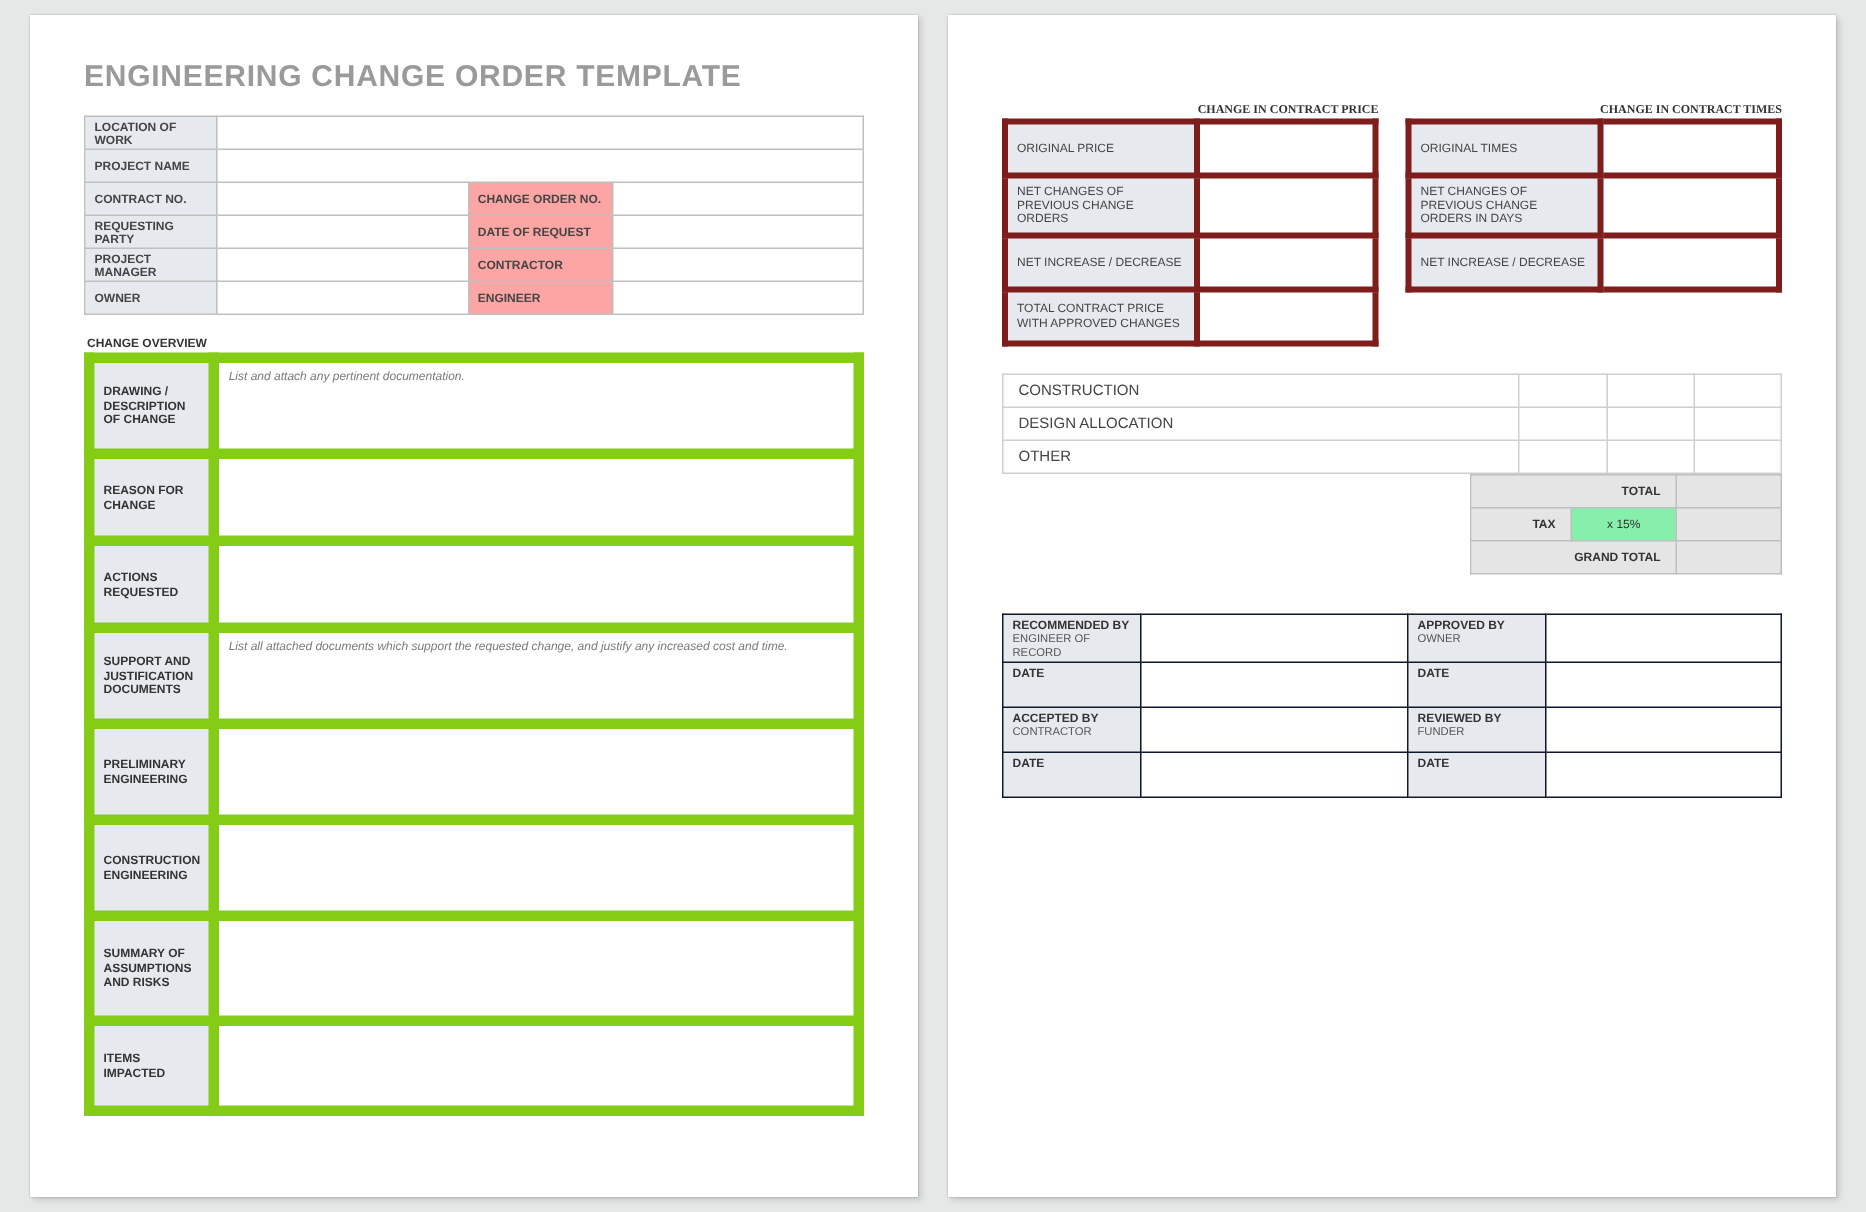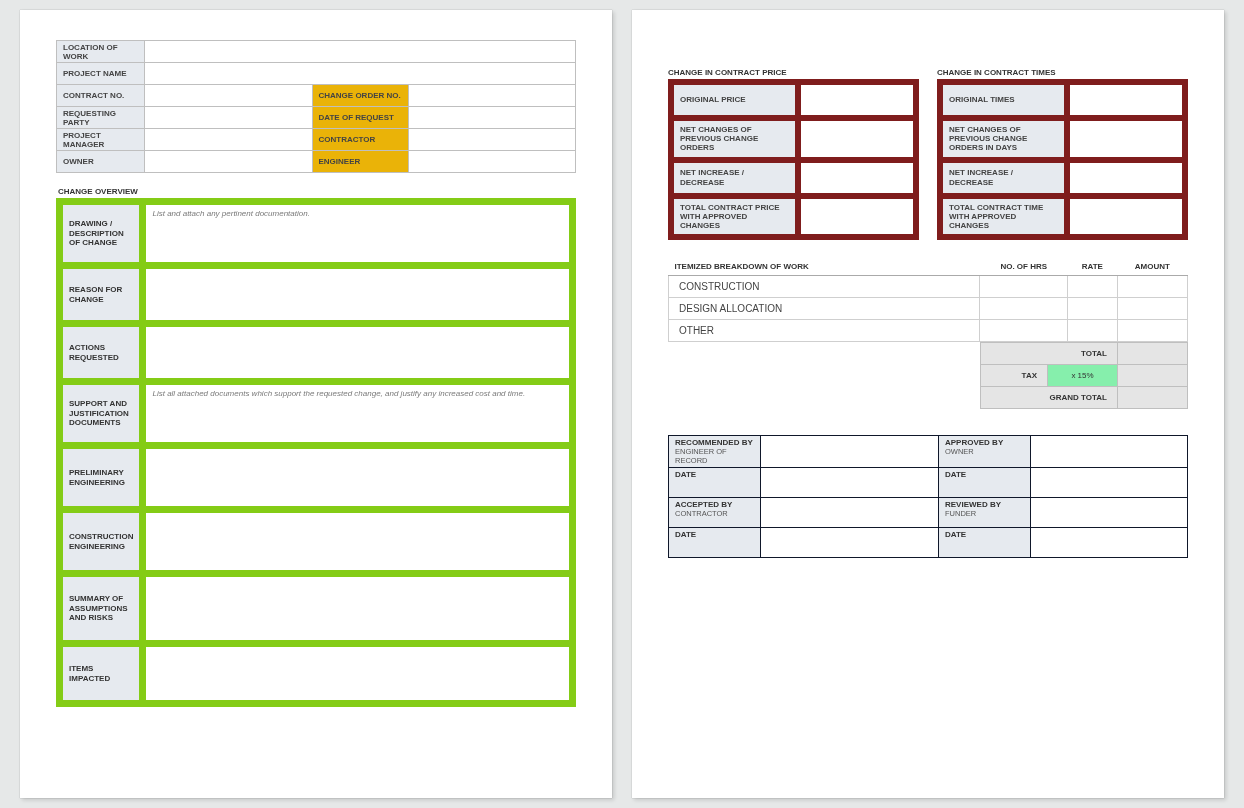--- a/index.html
+++ b/index.html
@@ -40,21 +40,21 @@
   table.info { width:100%; }
   table.info td {
     border:1px solid #bfbfbf;
     height:22px;
     padding:0 6px;
     font-size:8px;
     font-weight:bold;
     color:#444;
   }
   table.info td.lbl { background:#e6eaef; width:88px;}
-  table.info td.lbl2{ background:#eab308; width:96px;}
+  table.info td.lbl2{ background:#fca5a5; width:96px;}
 
   .section-heading {
     font-size:8px; font-weight:bold; color:#333;
     margin:14px 0 2px 2px;
   }
 
   
   table.overview td {
     border:7px solid #84cc16;
     font-size:8px;
@@ -69,26 +69,26 @@
     vertical-align: middle;
   }
   table.overview td.obody {
     padding:4px 6px;
     font-style: italic;
     color:#7a7a7a;
   }
 
   
   .twocol { display:flex; gap:18px; margin-top:28px;}
-  .colheader { font-size:8px; font-weight:bold; text-align:left; margin-bottom:2px;}
+  .colheader { font-size:8px; font-weight:bold; text-align:right; margin-bottom:2px;font-family:Liberation Serif, serif;}
   table.contract { width:100%; }
   table.contract td {
-    border:6px solid #7f1d1d;
+    border:4px solid #7f1d1d;
     font-size:8px;
-    font-weight:bold;
+    font-weight:normal;
     height:36px;
     padding:4px 6px;
     line-height:1.15;
     color:#444;
   }
   table.contract td.clbl { background:#e6eaef; width:52%; }
 
   
   .sec2 { margin-top:18px;}
   table.item th {
@@ -128,20 +128,21 @@
   table.signoff td.slbl .main{ font-weight:bold; display:block;}
   table.signoff td.slbl .sub { font-weight:normal; font-size:7.5px; color:#555;}
   table.signoff td.date { height:20px; font-weight:bold;}
   table.signoff tr.dotted td { border-top:1px dotted #bbb;}
   table.signoff td.blank2 { width:178px;}
 </style>
 </head>
 <body>
 
 <div class="page">
+  <h1 class="title">ENGINEERING CHANGE ORDER TEMPLATE</h1>
 
   <table class="info">
     <tbody>
         <tr>
       <td class="lbl">LOCATION OF WORK</td>
       <td colspan="3"></td>
     </tr>
     <tr>
       <td class="lbl">PROJECT NAME</td>
       <td colspan="3"></td>
@@ -248,38 +249,28 @@
               <td></td>
             </tr>
         <tr>
               <td class="clbl">NET CHANGES OF PREVIOUS CHANGE ORDERS IN DAYS</td>
               <td></td>
             </tr>
         <tr>
               <td class="clbl">NET INCREASE / DECREASE</td>
               <td></td>
             </tr>
-        <tr>
-              <td class="clbl">TOTAL CONTRACT TIME WITH APPROVED CHANGES</td>
-              <td></td>
-            </tr>
       </tbody>
         </table>
     </div>
   </div>
 
   <div class="sec2">
     <table class="item">
       <tbody>
-          <tr>
-        <th>ITEMIZED BREAKDOWN OF WORK</th>
-        <th>NO. OF HRS</th>
-        <th>RATE</th>
-        <th>AMOUNT</th>
-      </tr>
       <tr>
         <td>CONSTRUCTION</td>
         <td></td>
         <td></td>
         <td></td>
       </tr>
       <tr>
         <td>DESIGN ALLOCATION</td>
         <td></td>
         <td></td>

